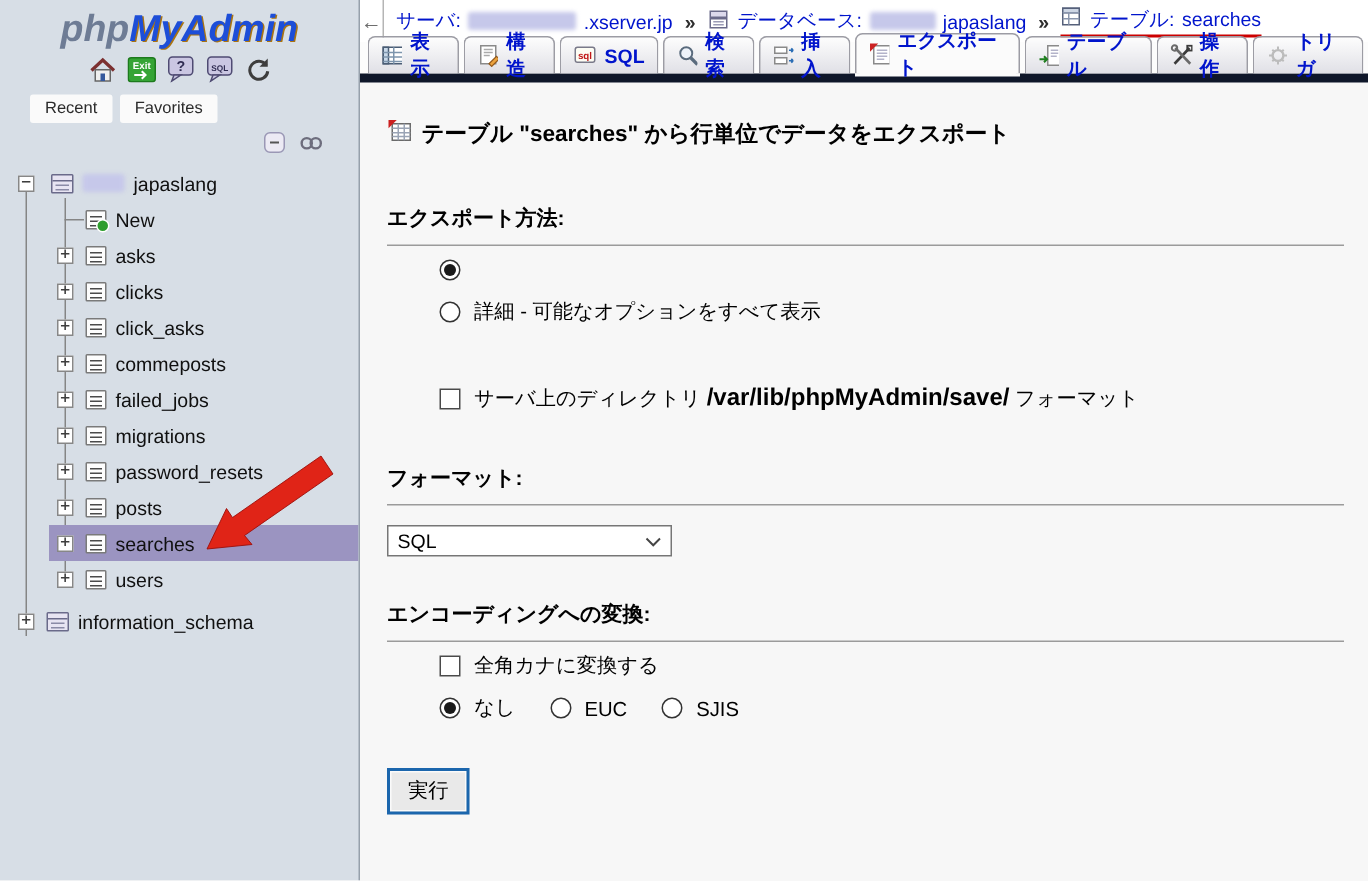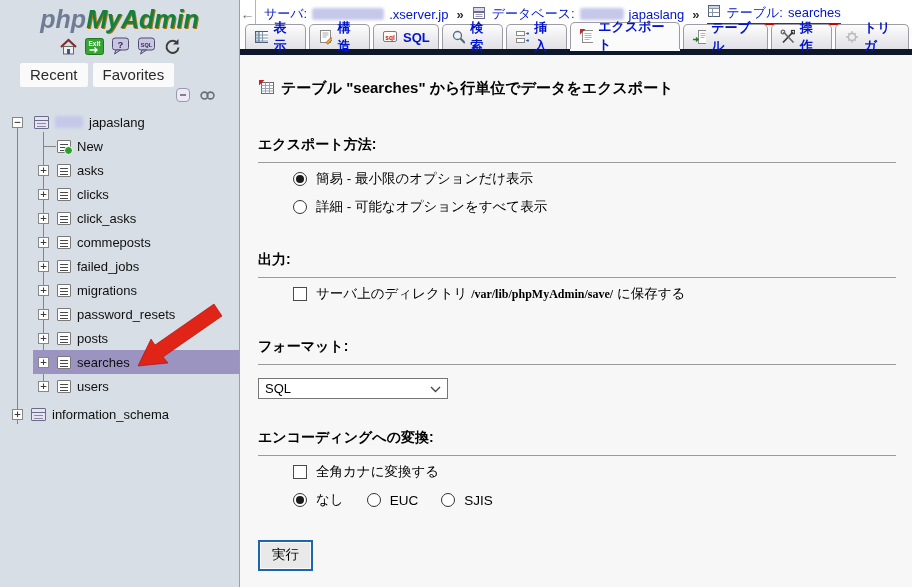--- a/index.html
+++ b/index.html
@@ -3,25 +3,25 @@
 <meta charset="utf-8">
 <style>
   html,body{margin:0;padding:0;}
   body{width:912px;height:587px;overflow:hidden;background:#f7f7f7;}
   .app{position:relative;width:912px;height:587px;font-family:"Liberation Sans","DejaVu Sans",sans-serif;-webkit-font-smoothing:antialiased;}
 
   
   .sidebar{position:absolute;left:0;top:0;bottom:0;width:239px;background:#d7dee6;border-right:1px solid #96a0ab;overflow:hidden;}
   .logo{position:absolute;top:5px;left:0;right:0;text-align:center;font-size:25px;font-weight:bold;font-style:italic;cursor:pointer;}
   .lg-php{color:#6e7c95;}
-  .lg-ma{color:#15803d;text-shadow:1px 1px 0 #a97412;}
+  .lg-ma{color:#1d4ed8;text-shadow:1px 1px 0 #a97412;}
   .navicons{position:absolute;top:37px;left:0;right:0;display:flex;justify-content:center;gap:7px;align-items:center;}
   .nbtn{display:inline-flex;cursor:pointer;}
   .navtabs{position:absolute;top:63px;left:20px;display:flex;gap:5px;}
-  .navtab{background:#fafafa;border:none;padding:3px 10px 4px;font-size:15px;color:#2b2b2b;border-radius:2px;cursor:pointer;font-family:inherit;}
+  .navtab{background:#fafafa;border:none;padding:3px 10px 4px;font-size:11px;color:#2b2b2b;border-radius:2px;cursor:pointer;font-family:inherit;}
   .treectl{position:absolute;top:88px;right:23px;display:flex;gap:8px;align-items:center;}
 
   .tree{position:absolute;top:110px;left:0;right:0;height:340px;font-size:13px;color:#101010;}
   .vline{position:absolute;width:1px;background:#858585;}
   .stub{position:absolute;height:1px;background:#858585;}
   .trow{position:absolute;left:0;right:0;height:24px;display:flex;align-items:center;cursor:pointer;}
   .trow.selected{background:linear-gradient(to right,rgba(0,0,0,0) 33px,#9b94c1 33px);}
   .exp{box-sizing:border-box;width:11px;height:11px;flex:none;border:1px solid #878787;background:#fff;font:bold 9px/9px "DejaVu Sans",sans-serif;text-align:center;color:#3d3d3d;}
   .tlabel{margin-left:6px;white-space:nowrap;}
   .ml8{margin-left:8px}.ml11{margin-left:11px}.ml12{margin-left:12px}.ml38{margin-left:38px}.ml57{margin-left:57px}
@@ -53,21 +53,21 @@
   .pgtitle{padding-top:24px;display:flex;align-items:center;gap:6px;font-size:15px;font-weight:bold;}
   .section{margin-top:30px;}
   .section.first{margin-top:38px;}
   .sechead{font-size:14px;font-weight:bold;border-bottom:1px solid #9b9b9b;padding-bottom:8px;}
   .opts{margin-left:35px;margin-top:2px;}
   .opt{display:flex;align-items:center;gap:9px;height:28px;}
   .radio{box-sizing:border-box;width:14px;height:14px;border:1px solid #333;border-radius:50%;background:#fff;flex:none;position:relative;cursor:pointer;}
   .radio.on::after{content:"";position:absolute;inset:2px;border-radius:50%;background:#1a1a1a;}
   .checkbox{box-sizing:border-box;width:14px;height:14px;border:1px solid #4a4a4a;background:#fff;flex:none;cursor:pointer;}
   .olabel{cursor:pointer;}
-  .mono{font-family:Liberation Serif, serif;font-weight:bold;font-size:12px;}
+  .mono{font-family:Liberation Sans, sans-serif;font-weight:bold;font-size:16px;}
   .selectbox{margin-top:13px;width:190px;height:21px;box-sizing:border-box;background:#fff;border:1px solid #767676;display:flex;align-items:center;justify-content:space-between;padding:0 6px;font-size:13px;cursor:pointer;}
   .gapl{margin-left:14px;}
   .execbtn{margin-top:26px;font-size:13.5px;padding:4px 12px 5px;background:#e9e9e9;border:2px solid #1b66ad;box-shadow:inset 0 0 0 1px #fafafa;cursor:pointer;font-family:inherit;color:#000;}
 </style>
 </head>
 <body>
 
 <div class="app">
 
   <aside class="sidebar">
@@ -324,38 +324,36 @@
               <path d="M1 1 L6.5 1 L1 6.5 Z" fill="#cc2020"></path>
             </svg></span>
         <span>テーブル "searches" から行単位でデータをエクスポート</span>
       </div>
 
       <div class="section first">
         <div class="sechead">エクスポート方法:</div>
         <div class="opts">
           <div class="opt">
             <span class="radio on"></span>
-            <span class="olabel">簡易 - 最小限のオプションだけ表示</span>
           </div>
           <div class="opt">
             <span class="radio"></span>
             <span class="olabel">詳細 - 可能なオプションをすべて表示</span>
           </div>
         </div>
       </div>
 
       <div class="section">
-        <div class="sechead">出力:</div>
         <div class="opts">
           <div class="opt">
             <span class="checkbox"></span>
             <span class="olabel">
               <span>サーバ上のディレクトリ</span>
               <span class="mono">/var/lib/phpMyAdmin/save/</span>
-              <span>に保存する</span>
+              <span>フォーマット</span>
             </span>
           </div>
         </div>
       </div>
 
       <div class="section">
         <div class="sechead">フォーマット:</div>
         <div class="selectbox">
           <span>SQL</span>
           <span><svg width="11" height="7">

